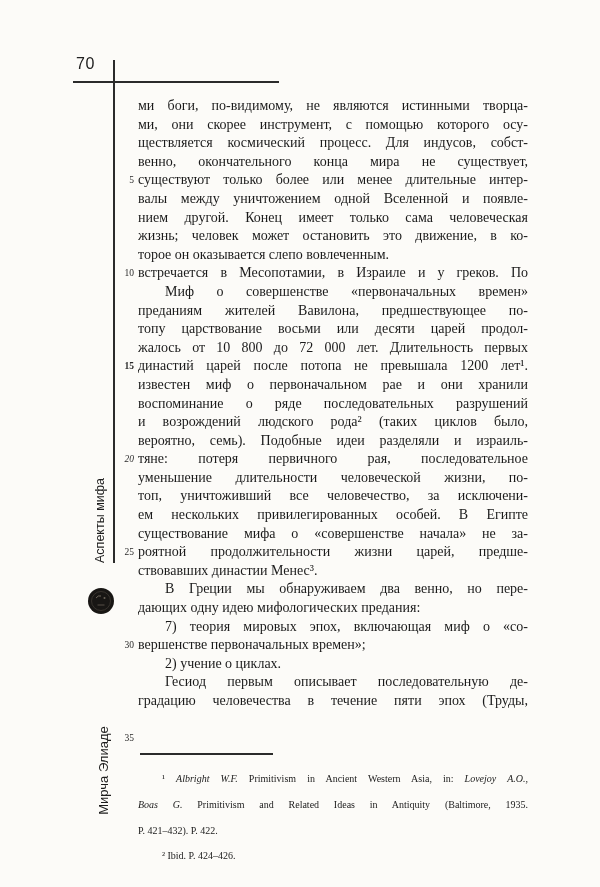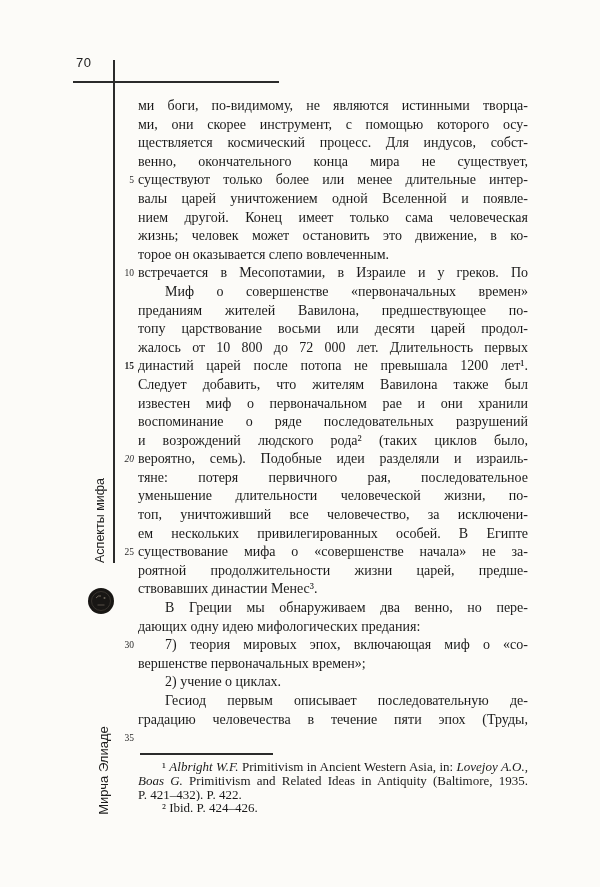--- a/index.html
+++ b/index.html
@@ -12,21 +12,21 @@
     position:relative;
     width:600px;height:887px;
     background:var(--paper);
     font-family:"Liberation Serif", serif;
     color:var(--ink);
     overflow:hidden;
   }
   .page-number{
     position:absolute;left:76px;top:55px;
     font-family:"Liberation Sans", sans-serif;
-    font-size:13px;color:#202020;letter-spacing:.5px;
+    font-size:16px;color:#202020;letter-spacing:.5px;
   }
   .header-rule{position:absolute;left:73px;top:81px;width:206px;height:2px;background:var(--rule);}
   .margin-rule{position:absolute;left:113px;top:60px;width:1.5px;height:503px;background:var(--rule);}
   .margin-num{
     position:absolute;left:100px;width:34px;text-align:right;
     font-size:9.5px;line-height:10px;color:#2a2a2a;
     font-family:"Liberation Serif", serif;
   }
   .vtext{
     position:absolute;transform:rotate(-90deg);
@@ -39,22 +39,22 @@
   .body-text{position:absolute;left:138px;top:97px;width:390px;}
   .bline{
     height:18.6px;line-height:18.6px;font-size:14px;
     text-align:justify;text-align-last:justify;overflow:hidden;
   }
   .bline.end{text-align-last:left;}
   .bline.ind{text-indent:27px;}
   .fn-rule{position:absolute;left:140px;top:753px;width:133px;height:1.8px;background:var(--rule);}
   .footnotes{position:absolute;left:138px;top:760px;width:390px;}
   .fline{
-    height:13.8px;line-height:13.8px;font-size:13px;
-    text-align:justify;text-align-last:justify;overflow:hidden;
+    height:13.8px;line-height:13.8px;font-size:10px;
+    text-align:justify;text-align-last:justify;overflow:hidden;margin-top:12px;
   }
   .fline.end{text-align-last:left;}
   .fline.ind{text-indent:24px;}
   .fline i{font-style:italic;}
 </style>
 </head>
 <body>
 
 <div class="page">
 
@@ -86,31 +86,30 @@
   </div>
 
   <div class="vtext vauthor">Мирча Элиаде</div>
 
   <div class="body-text">
       <div class="bline">ми боги, по-видимому, не являются истинными творца-</div>
       <div class="bline">ми, они скорее инструмент, с помощью которого осу-</div>
       <div class="bline">ществляется космический процесс. Для индусов, собст-</div>
       <div class="bline">венно, окончательного конца мира не существует,</div>
       <div class="bline">существуют только более или менее длительные интер-</div>
-      <div class="bline">валы царей уничтожением одной Вселенной и появле-</div>
+      <div class="bline">валы между уничтожением одной Вселенной и появле-</div>
       <div class="bline">нием другой. Конец имеет только сама человеческая</div>
       <div class="bline">жизнь; человек может остановить это движение, в ко-</div>
       <div class="bline end">торое он оказывается слепо вовлеченным.</div>
       <div class="bline">встречается в Месопотамии, в Израиле и у греков. По</div>
       <div class="bline ind">Миф о совершенстве «первоначальных времен»</div>
       <div class="bline">преданиям жителей Вавилона, предшествующее по-</div>
       <div class="bline">топу царствование восьми или десяти царей продол-</div>
       <div class="bline">жалось от 10 800 до 72 000 лет. Длительность первых</div>
       <div class="bline">династий царей после потопа не превышала 1200 лет¹.</div>
-      <div class="bline">Следует добавить, что жителям Вавилона также был</div>
       <div class="bline">известен миф о первоначальном рае и они хранили</div>
       <div class="bline">воспоминание о ряде последовательных разрушений</div>
       <div class="bline">и возрождений людского рода² (таких циклов было,</div>
       <div class="bline">вероятно, семь). Подобные идеи разделяли и израиль-</div>
       <div class="bline">тяне: потеря первичного рая, последовательное</div>
       <div class="bline">уменьшение длительности человеческой жизни, по-</div>
       <div class="bline">топ, уничтоживший все человечество, за исключени-</div>
       <div class="bline">ем нескольких привилегированных особей. В Египте</div>
       <div class="bline">существование мифа о «совершенстве начала» не за-</div>
       <div class="bline">роятной продолжительности жизни царей, предше-</div>

